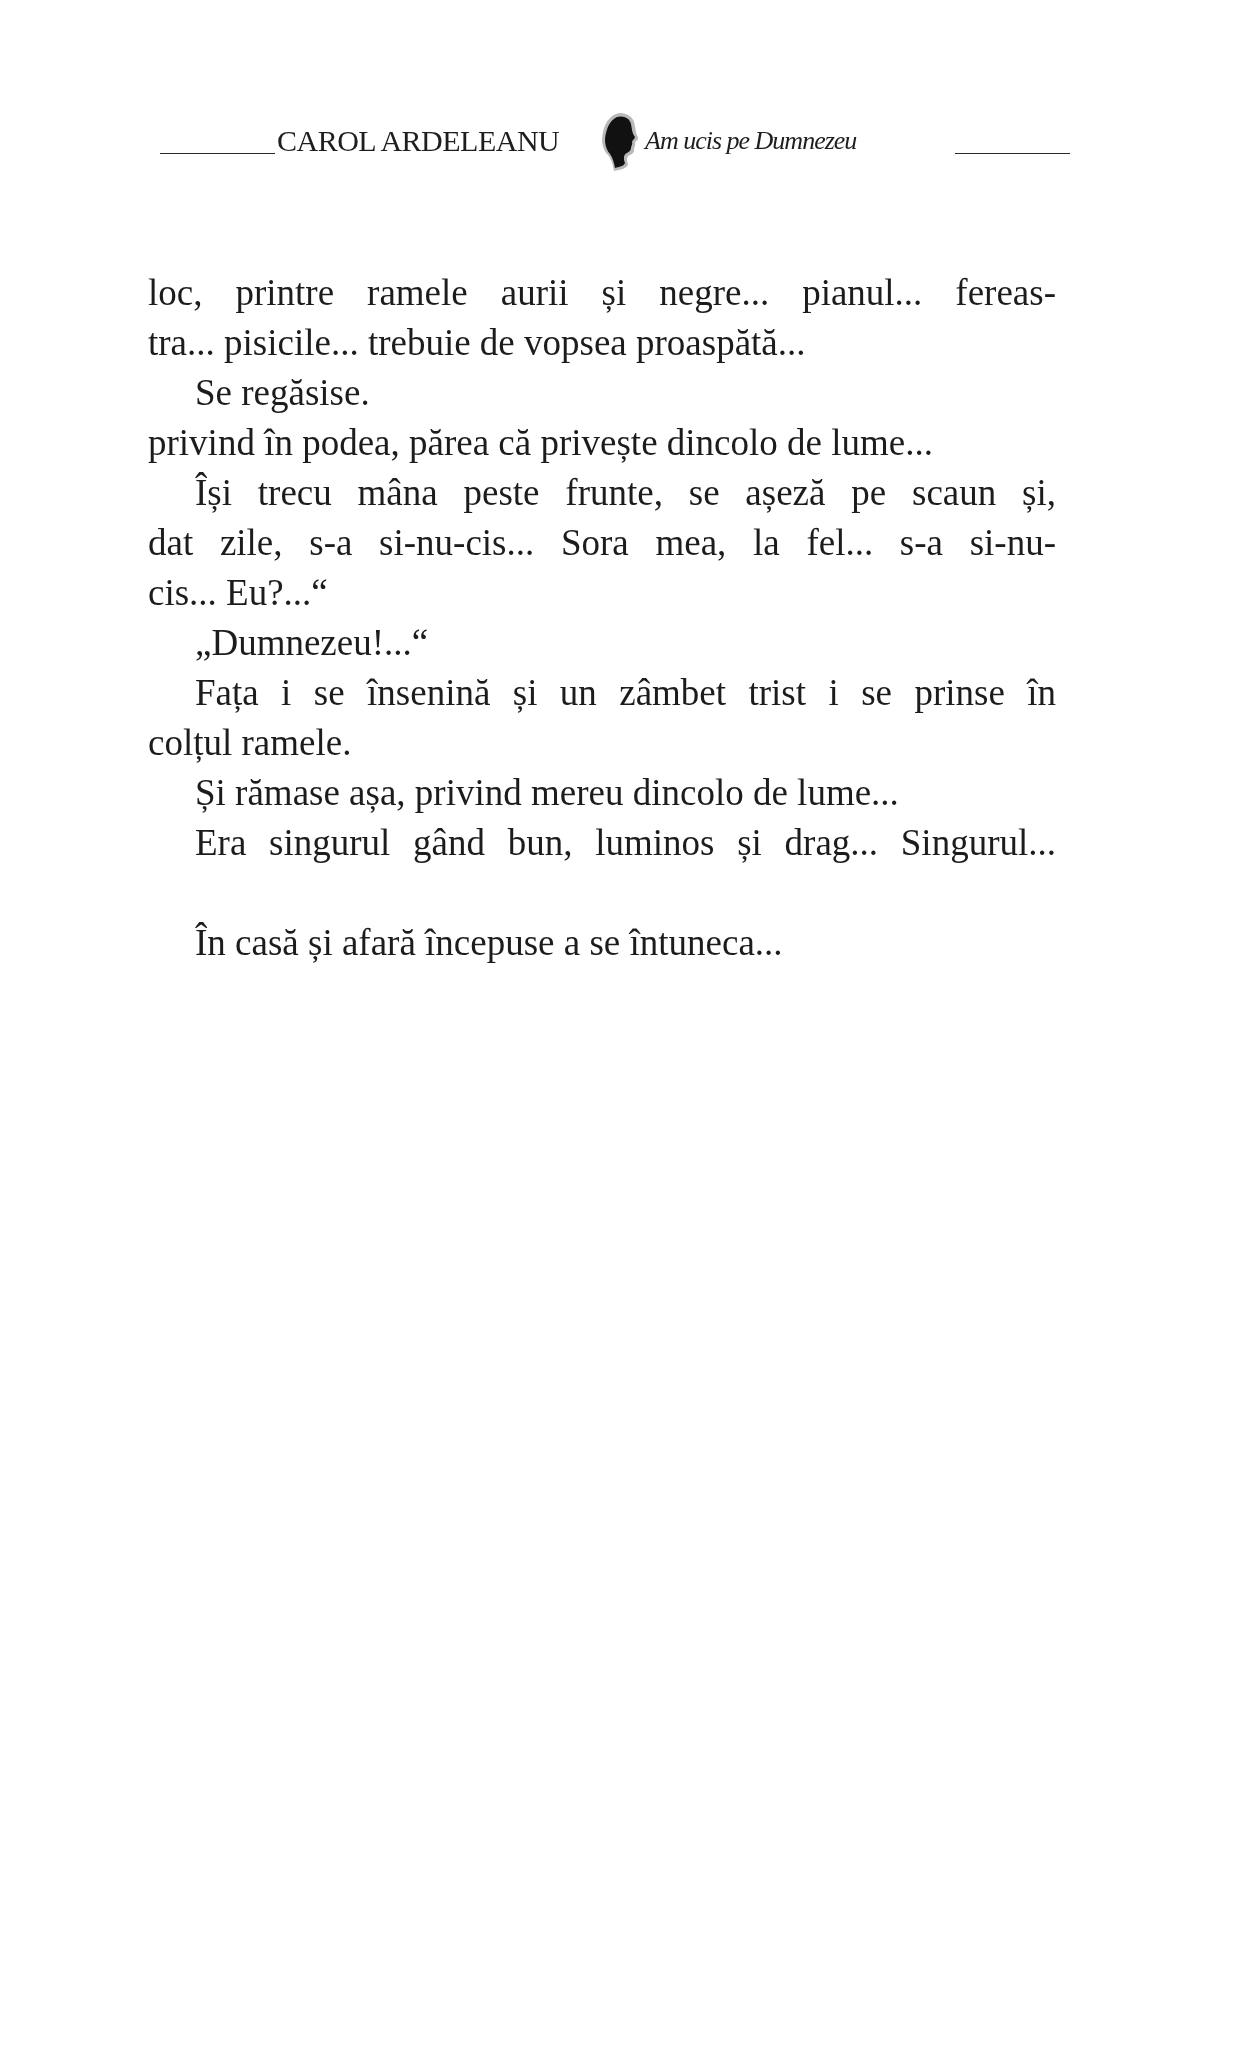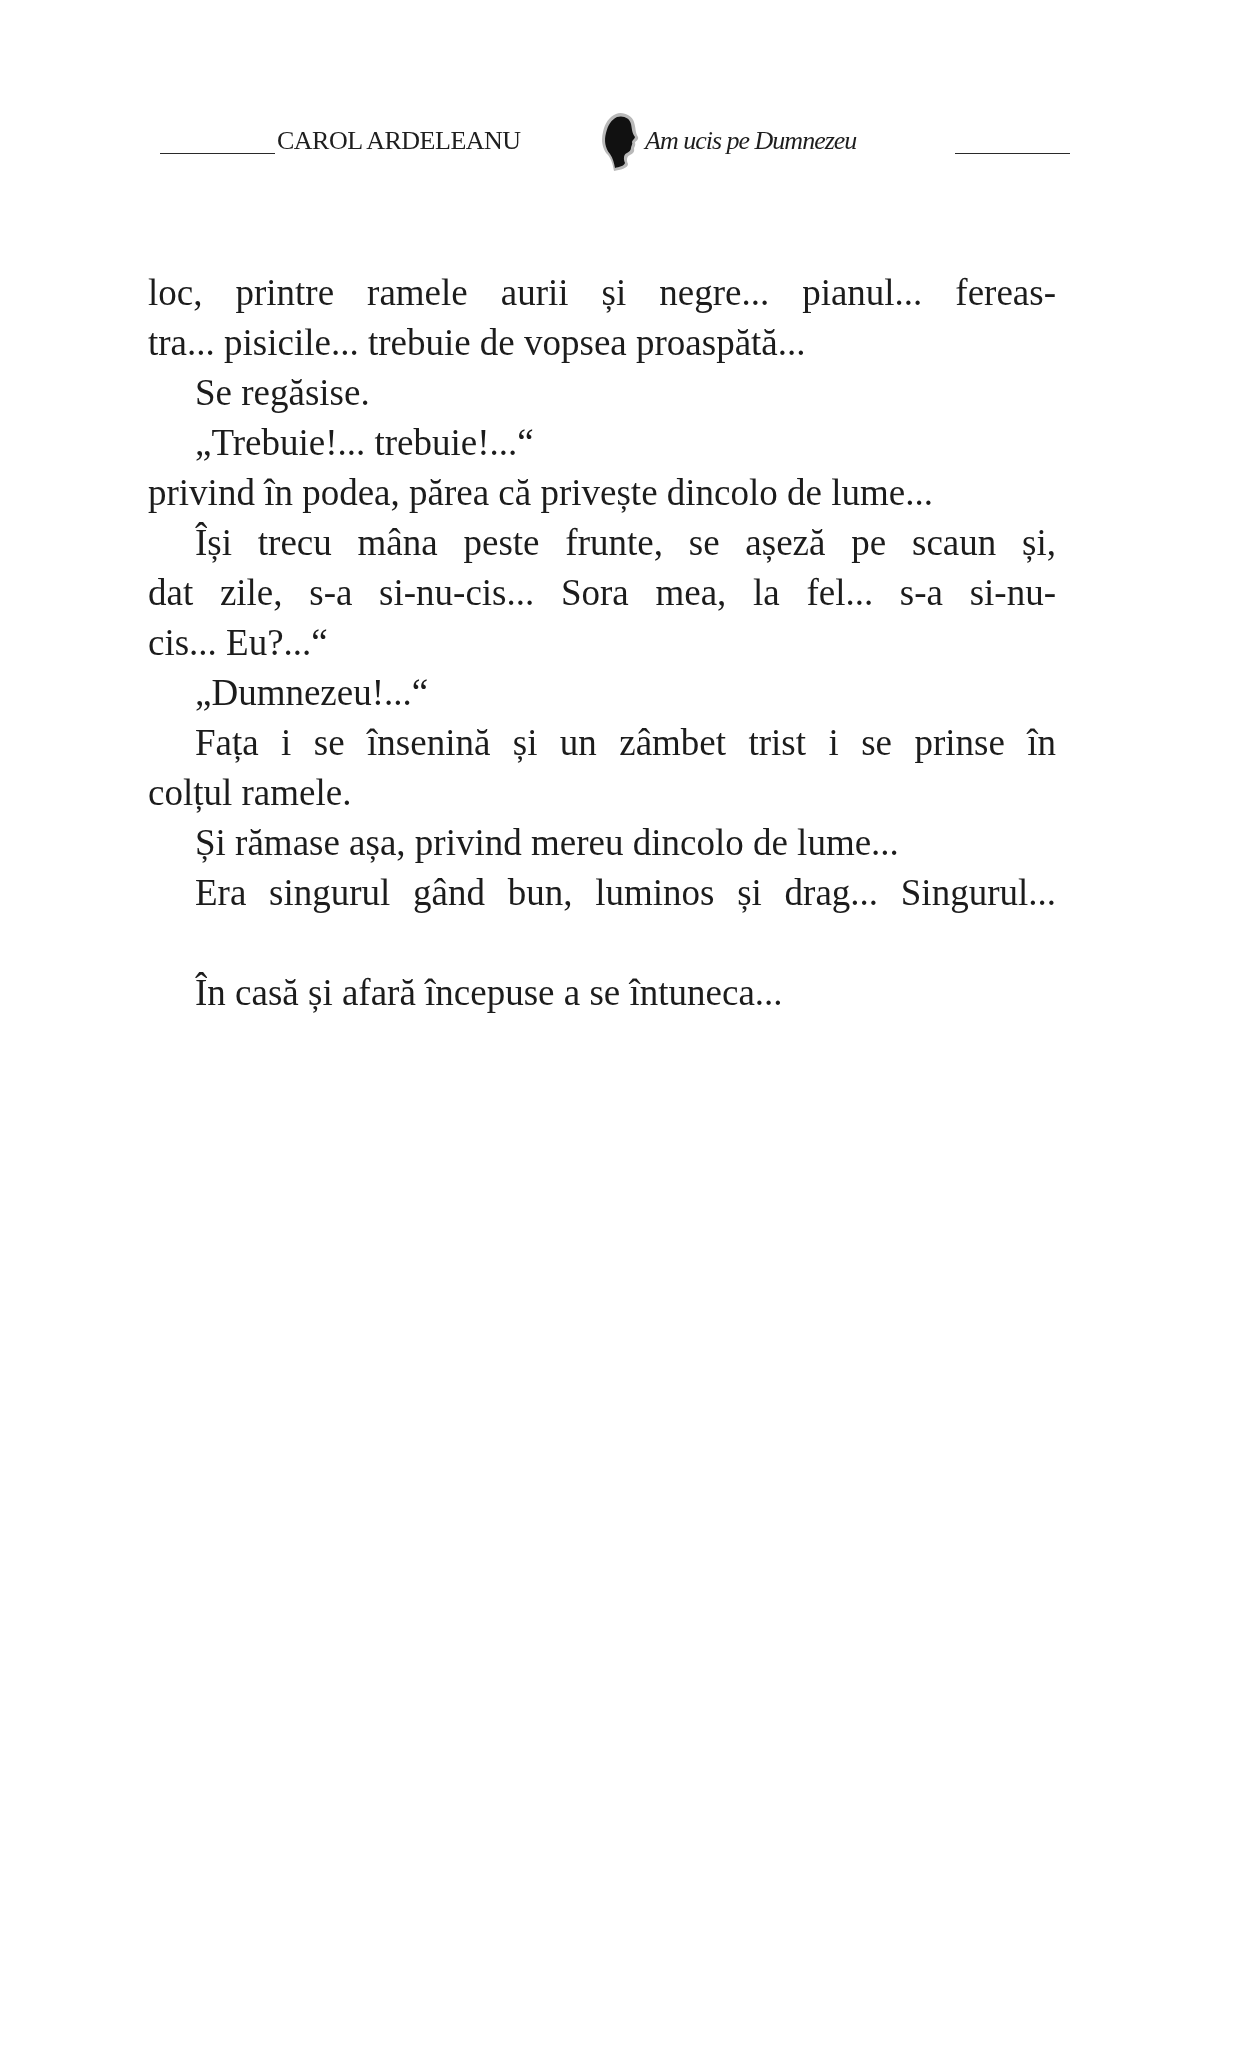--- a/index.html
+++ b/index.html
@@ -28,21 +28,21 @@
     height: 0;
     border-top: 1.5px solid #2a2a2a;
   }
   .rule.left { left: 2px; width: 115px; }
   .rule.right { left: 797px; width: 115px; }
   .author {
     position: absolute;
     left: 119px;
     top: 14px;
     font-family: "Liberation Serif", serif;
-    font-size: 26px;
+    font-size: 30px;
     letter-spacing: -0.5px;
     line-height: 30px;
     color: #1e1e1e;
     white-space: nowrap;
   }
   .silhouette {
     position: absolute;
     left: 440px;
     top: 0px;
     width: 44px;
@@ -94,21 +94,20 @@
     </svg>
   </span>
   <span class="title">Am ucis pe Dumnezeu</span>
   <div class="rule right"></div>
 </div>
 
 <div class="body-text">
   <span class="line">loc, printre ramele aurii și negre... pianul... fereas-</span>
   <span class="line last">tra... pisicile... trebuie de vopsea proaspătă...</span>
   <span class="line indent last">Se regăsise.</span>
-  <span class="line indent last">„Trebuie!... trebuie!...“</span>
   <span class="line last">privind în podea, părea că privește dincolo de lume...</span>
   <span class="line indent">Își trecu mâna peste frunte, se așeză pe scaun și,</span>
   <span class="line">dat zile, s-a si-nu-cis... Sora mea, la fel... s-a si-nu-</span>
   <span class="line last">cis... Eu?...“</span>
   <span class="line indent last">„Dumnezeu!...“</span>
   <span class="line indent">Fața i se însenină și un zâmbet trist i se prinse în</span>
   <span class="line last">colțul ramele.</span>
   <span class="line indent last">Și rămase așa, privind mereu dincolo de lume...</span>
   <span class="line indent">Era singurul gând bun, luminos și drag... Singurul...</span>
   <span class="line blank"></span>

